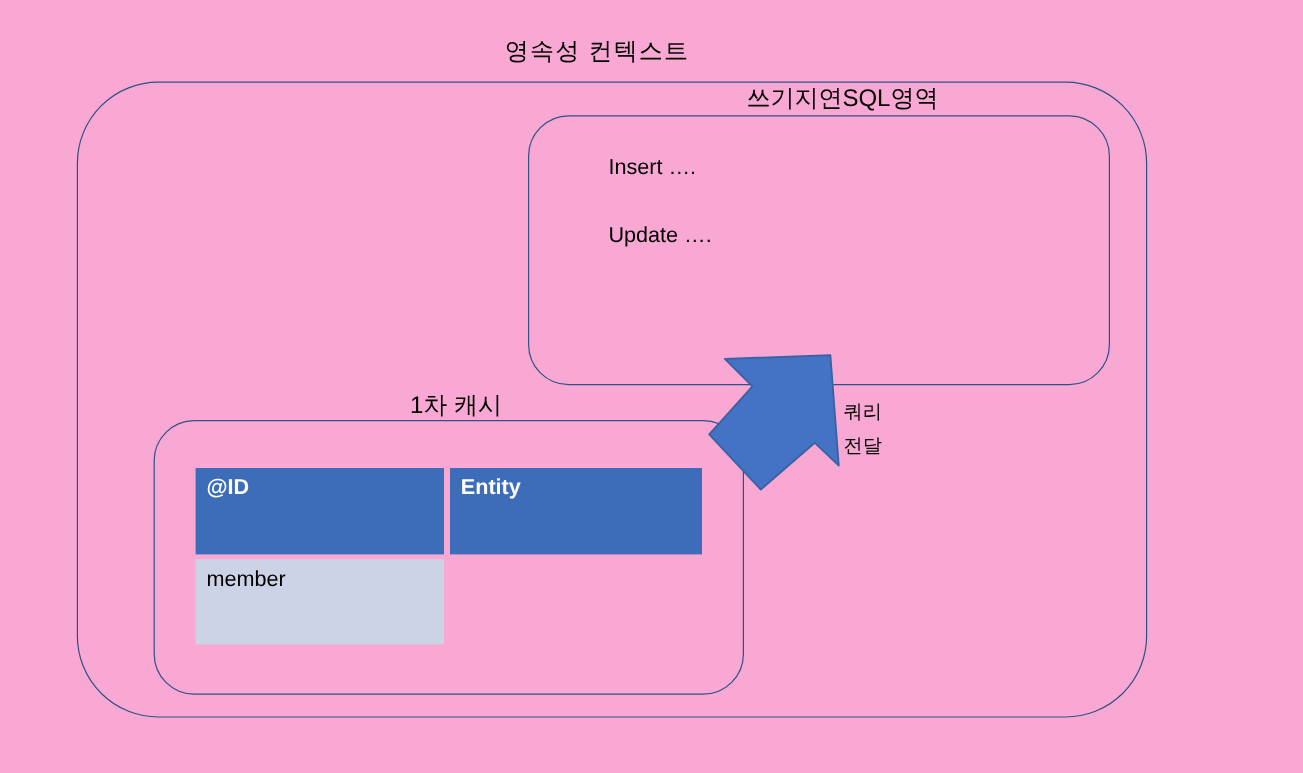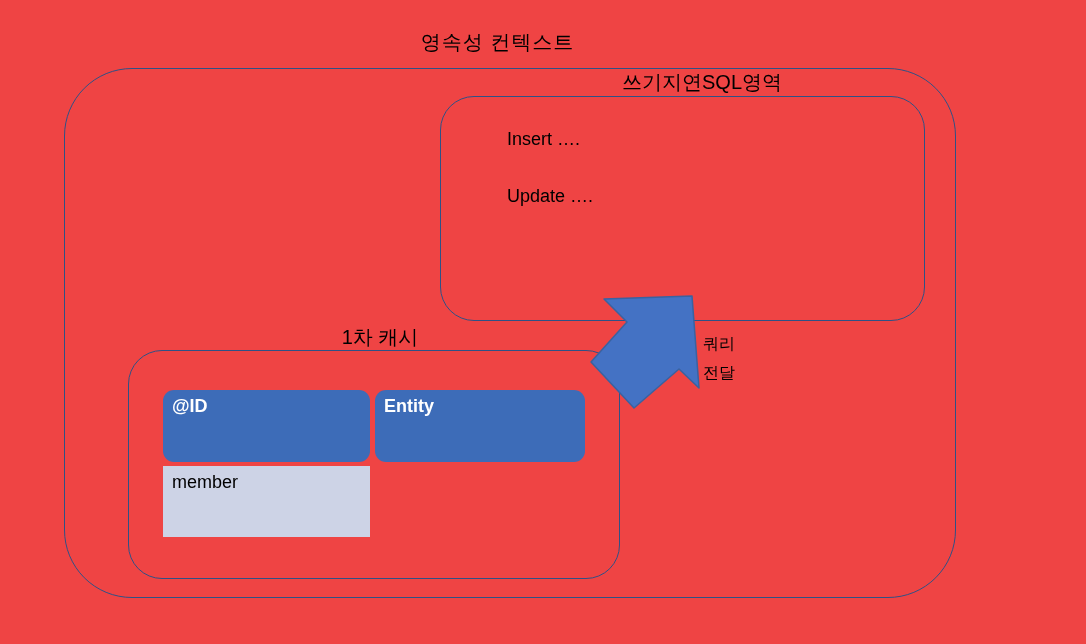--- a/index.html
+++ b/index.html
@@ -4,21 +4,21 @@
 <style>
   html, body { margin: 0; padding: 0; }
   body {
     font-family: "Liberation Sans", "DejaVu Sans", sans-serif;
     background: #ffffff;
   }
   .canvas {
     position: relative;
     width: 1086px;
     height: 644px;
-    background: #ef4444;
+    background: #f9a8d4;
     overflow: hidden;
   }
   .title {
     position: absolute;
     left: 380px; top: 29px; width: 235px;
     text-align: center;
     font-size: 20px;
     color: #000000;
     letter-spacing: 1px;
   }
@@ -77,21 +77,20 @@
     grid-template-rows: 72px 71px;
     gap: 4px 5px;
   }
   .cache-table .th {
     background: #3D6CB8;
     color: #ffffff;
     font-weight: bold;
     font-size: 18px;
     padding: 6px 0 0 9px;
     box-sizing: border-box;
-    border-radius: 11px;
   }
   .cache-table .td {
     background: #CDD3E6;
     color: #000000;
     font-size: 18px;
     padding: 6px 0 0 9px;
     box-sizing: border-box;
   }
   .arrow-svg {
     position: absolute;

